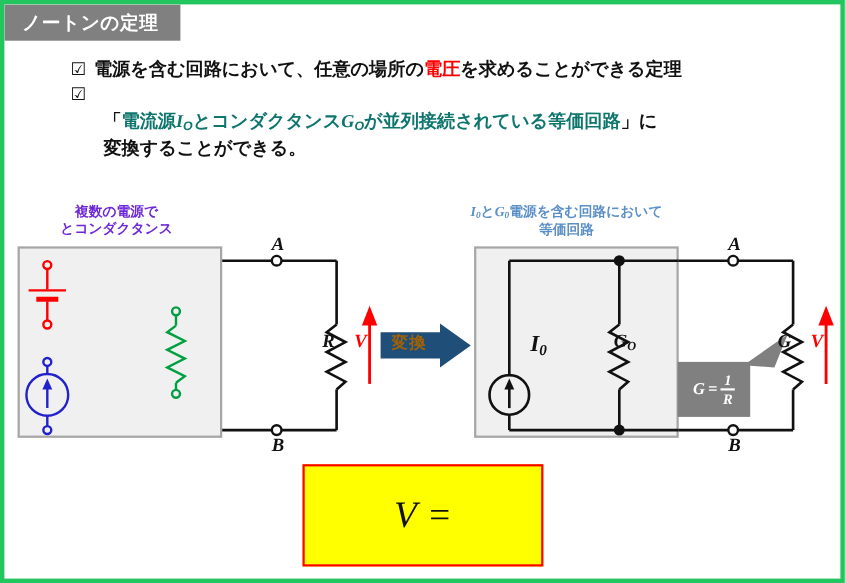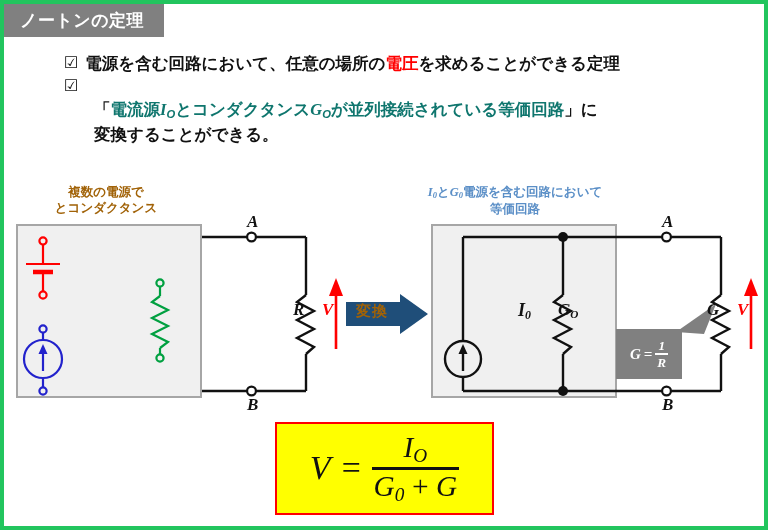--- a/index.html
+++ b/index.html
@@ -50,21 +50,21 @@
   .red-tx{color:#c0504d;}
   .blue-tx{color:#0f766e;}
   .mi{font-family:"Liberation Serif","DejaVu Serif",serif;font-style:italic;font-weight:bold;}
   .sub{font-size:0.68em;vertical-align:-0.28em;font-style:italic;}
 
   
   .cap{
     position:absolute;text-align:center;font-size:12.5px;
     font-weight:bold;line-height:1.28;white-space:nowrap;
   }
-  #cap-left{left:18px;top:180px;width:168px;color:#a16207;}
+  #cap-left{left:18px;top:180px;width:168px;color:#6d28d9;}
   #cap-right{left:398px;top:180px;width:226px;color:#5b8fc7;}
 
   
   .graybox{
     position:absolute;background:#f0f0f0;border:2px solid #a6a6a6;
     box-sizing:border-box;
   }
   #box-left{left:12px;top:220px;width:186px;height:174px;}
   #box-right{left:427px;top:220px;width:186px;height:174px;}
 
@@ -78,21 +78,21 @@
   }
   .lbl-sub{font-size:0.66em;vertical-align:-0.25em;}
   #lbl-A1{left:243px;top:208px;font-size:17px;}
   #lbl-B1{left:243px;top:391px;font-size:17px;}
   #lbl-R {left:289px;top:296px;font-size:17px;}
   #lbl-V1{left:318px;top:296px;font-size:17px;color:#ff0000;}
   #lbl-A2{left:658px;top:208px;font-size:17px;}
   #lbl-B2{left:658px;top:391px;font-size:17px;}
   #lbl-G {left:703px;top:296px;font-size:17px;}
   #lbl-V2{left:733px;top:296px;font-size:17px;color:#ff0000;}
-  #lbl-I0{left:478px;top:296px;font-size:18px;margin-left:36px;}
+  #lbl-I0{left:478px;top:296px;font-size:21px;}
   #lbl-G0{left:554px;top:296px;font-size:17px;}
 
   
   #conv-arrow{position:absolute;left:340px;top:288px;width:86px;height:44px;}
   #conv-text{
     position:absolute;left:352px;top:298px;
     color:#a16207;font-size:15px;font-weight:bold;letter-spacing:1px;
   }
 
   
@@ -280,21 +280,16 @@
         <span class="bar"></span>
         <span class="den">R</span>
       </span>
     </span>
   </div>
 
   <div id="result">
     <span id="result-eq">
       <span>V</span>
       <span>=</span>
-      <span class="frac">
-        <span class="num"><span>I</span><span class="lbl-sub">O</span></span>
-        <span class="bar"></span>
-        <span class="den"><span>G</span><span class="lbl-sub">0</span><span style="padding:0 6px">+</span><span>G</span></span>
-      </span>
     </span>
   </div>
 
 </div>
 
 </body></html>

